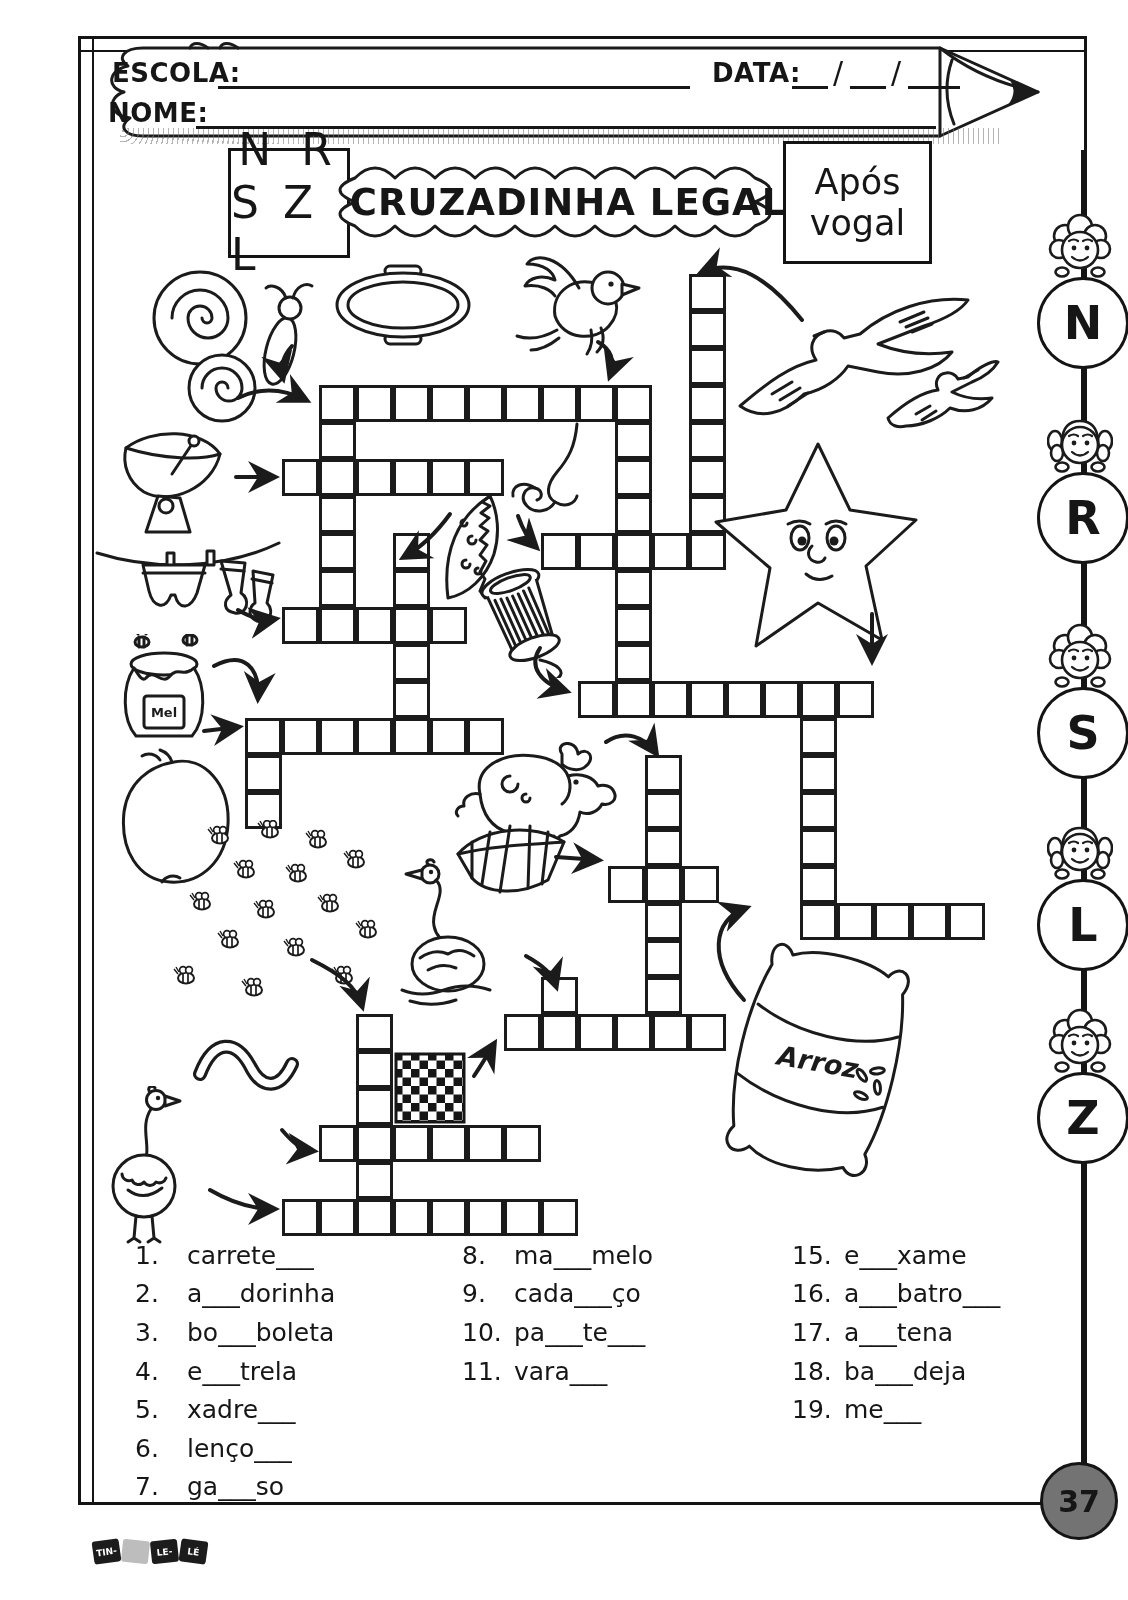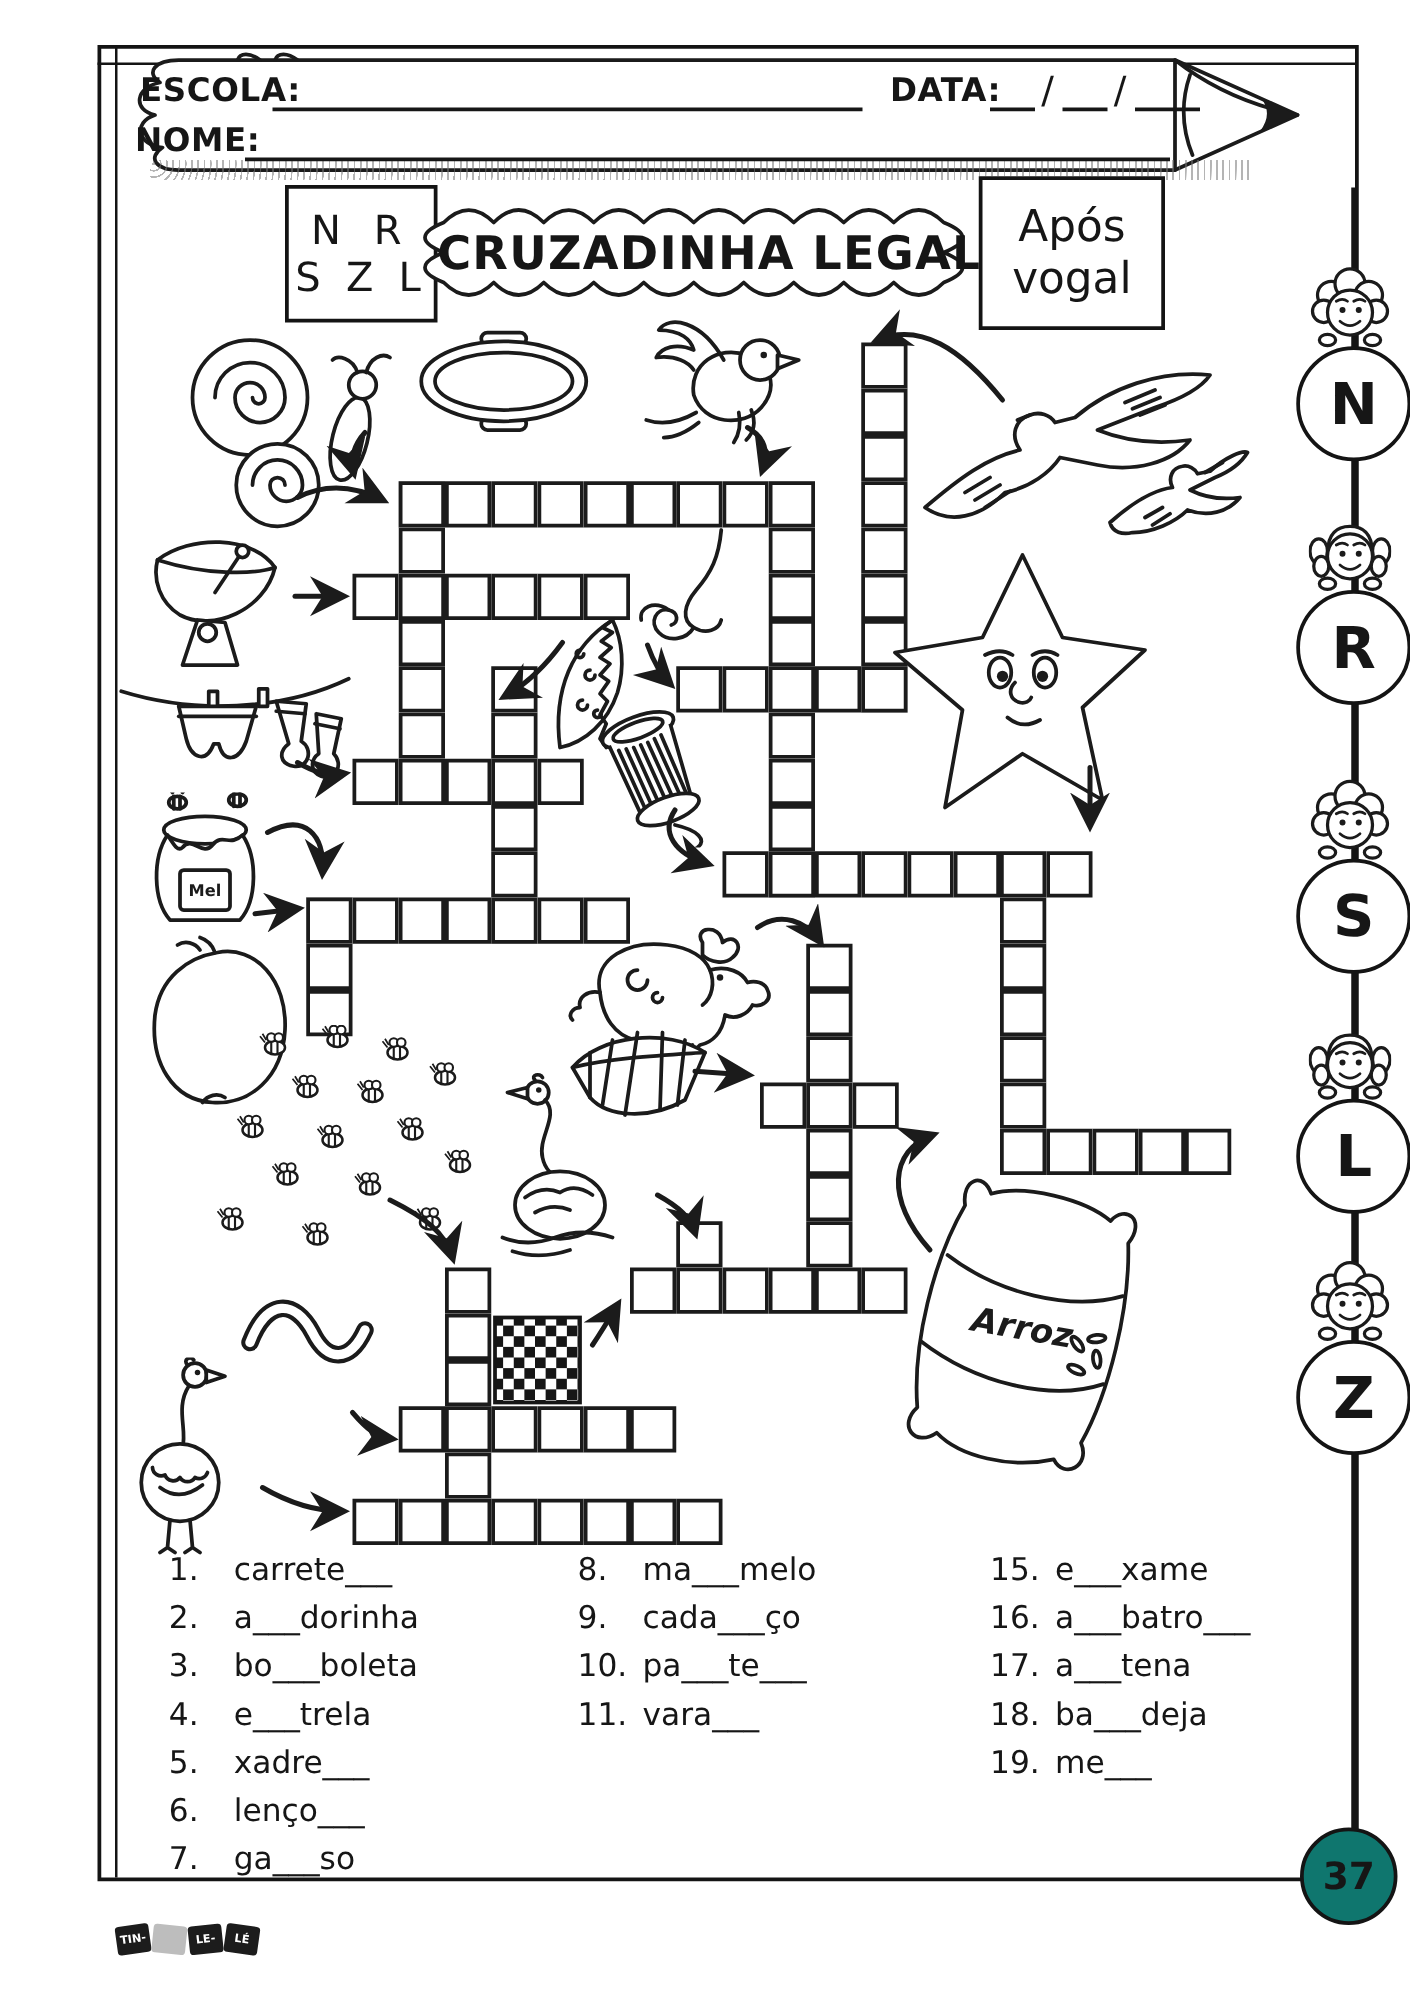--- a/index.html
+++ b/index.html
@@ -11,42 +11,42 @@
   #border-top2{left:78px;top:50px;width:1006px;height:0;border-top:2px solid #141414;}
   #border-left2{left:92px;top:36px;width:0;height:1466px;border-left:2px solid #141414;}
   
   #pencil-shadow{left:120px;top:128px;width:880px;height:16px;opacity:.55;
      background:repeating-radial-gradient(circle at 3px 3px,#777 0 1.2px,transparent 1.3px 5px);}
   .hdr-label{font-weight:700;font-size:26px;letter-spacing:.5px;}
   .write-line{border-bottom:3px solid #161616;}
   .slash{font-size:30px;font-weight:400;}
   
   #title-leftbox{left:228px;top:148px;width:116px;height:104px;border:3.5px solid #141414;background:#fff;
-     display:flex;flex-direction:column;justify-content:center;align-items:center;font-size:32px;line-height:1.2;}
+     display:flex;flex-direction:column;justify-content:center;align-items:center;font-size:44px;line-height:1.2;}
   #title-rightbox{left:783px;top:141px;width:143px;height:117px;border:3.5px solid #141414;background:#fff;
      display:flex;flex-direction:column;justify-content:center;align-items:center;font-size:35px;line-height:1.15;}
   #banner{left:337px;top:150px;width:462px;height:104px;}
   #banner-text{left:337px;top:150px;width:462px;height:104px;display:flex;align-items:center;justify-content:center;
      font-size:37px;font-weight:800;letter-spacing:1px;white-space:nowrap;}
   
   .cell{position:absolute;width:37px;height:37px;box-sizing:border-box;border:3px solid #1b1b1b;background:#fff;}
   
   .clue-col{position:absolute;top:1236px;}
   .clue-row{display:flex;height:38.6px;align-items:center;font-size:25px;}
   .clue-num{width:52px;flex:none;}
   .clue-text{white-space:nowrap;}
   
   .rail-circle{position:absolute;width:86px;height:86px;border-radius:50%;border:3.5px solid #141414;background:#fff;
      display:flex;align-items:center;justify-content:center;font-size:46px;font-weight:700;}
   
   #logo{left:93px;top:1540px;display:flex;gap:2px;}
   .logo-block{width:27px;height:23px;background:#1c1c1c;color:#fff;font-size:9px;font-weight:700;
      display:flex;align-items:center;justify-content:center;border-radius:3px;}
   .logo-faded{background:#bdbdbd;color:#bdbdbd;}
-  #page-circle{left:1040px;top:1462px;width:72px;height:72px;border-radius:50%;border:3.5px solid #141414;background:#0f766e;
+  #page-circle{left:1040px;top:1462px;width:72px;height:72px;border-radius:50%;border:3.5px solid #141414;background:#737373;
      display:flex;align-items:center;justify-content:center;font-size:30px;font-weight:700;}
   svg{display:block;}
   .ink{stroke:#1b1b1b;fill:none;stroke-width:3;stroke-linecap:round;stroke-linejoin:round;}
   .inkf{stroke:#1b1b1b;fill:#fff;stroke-width:3;stroke-linejoin:round;}
 </style>
 </head>
 <body>
 
 <div id="page">
 

